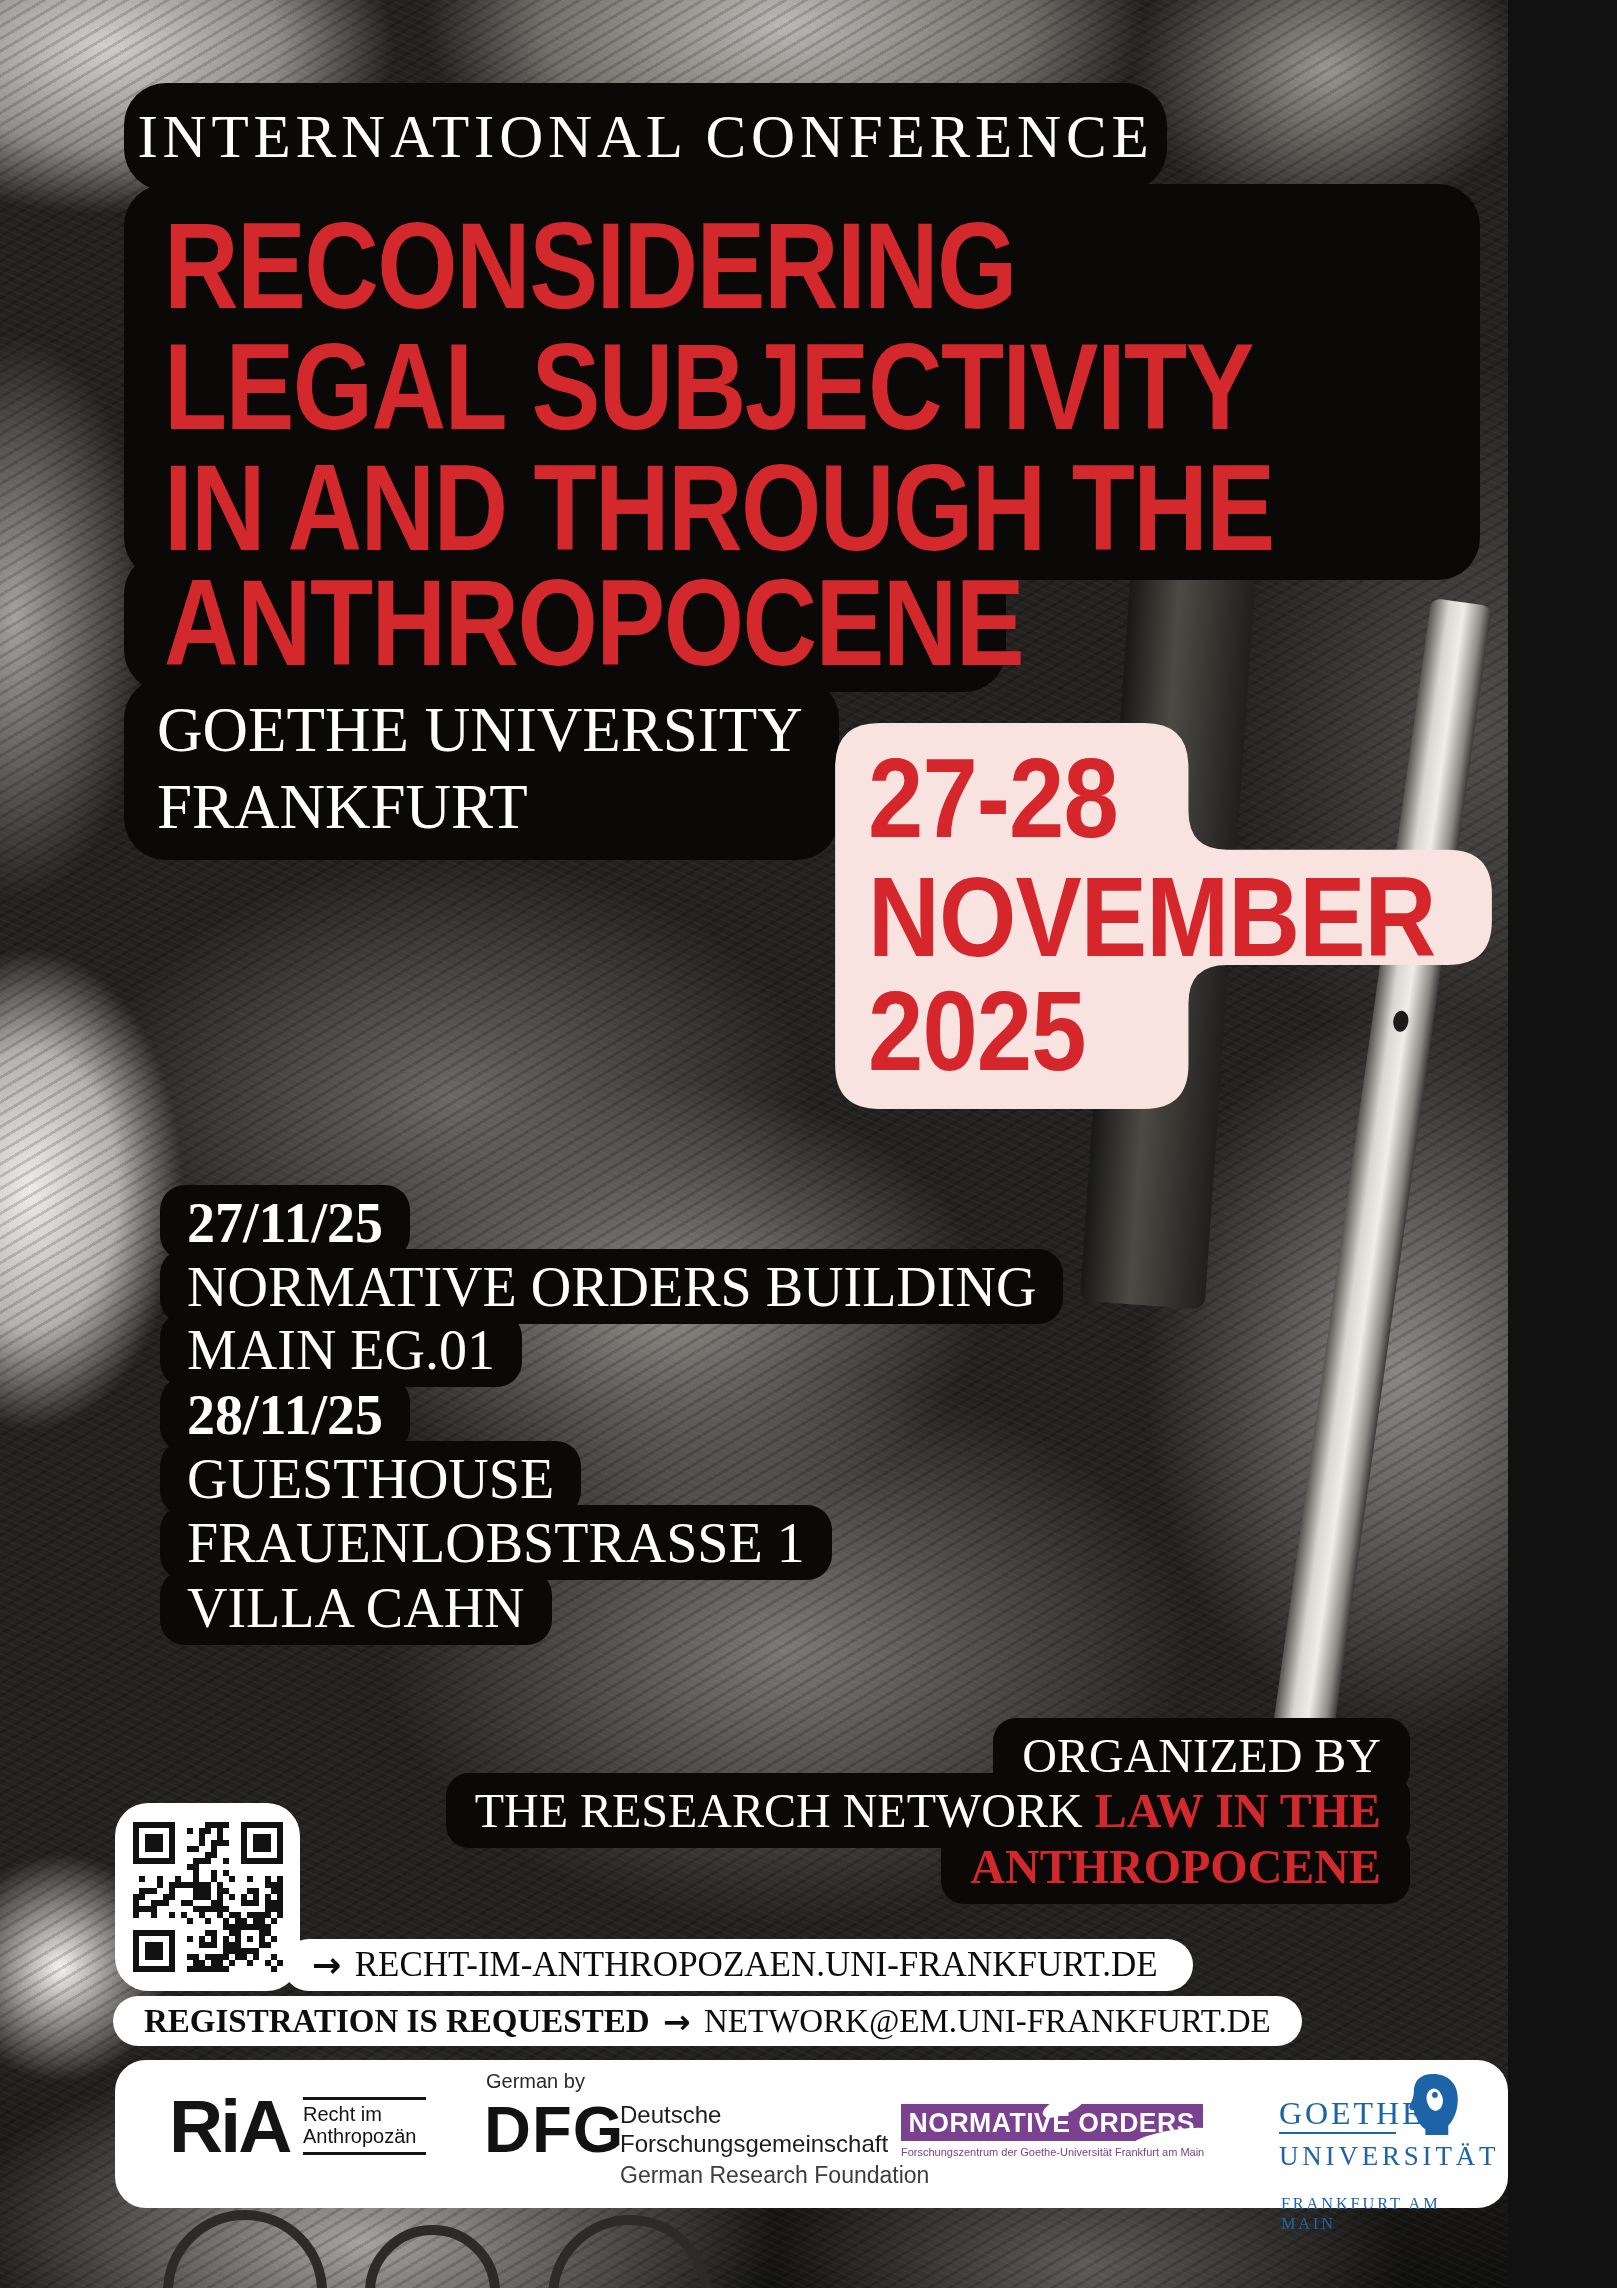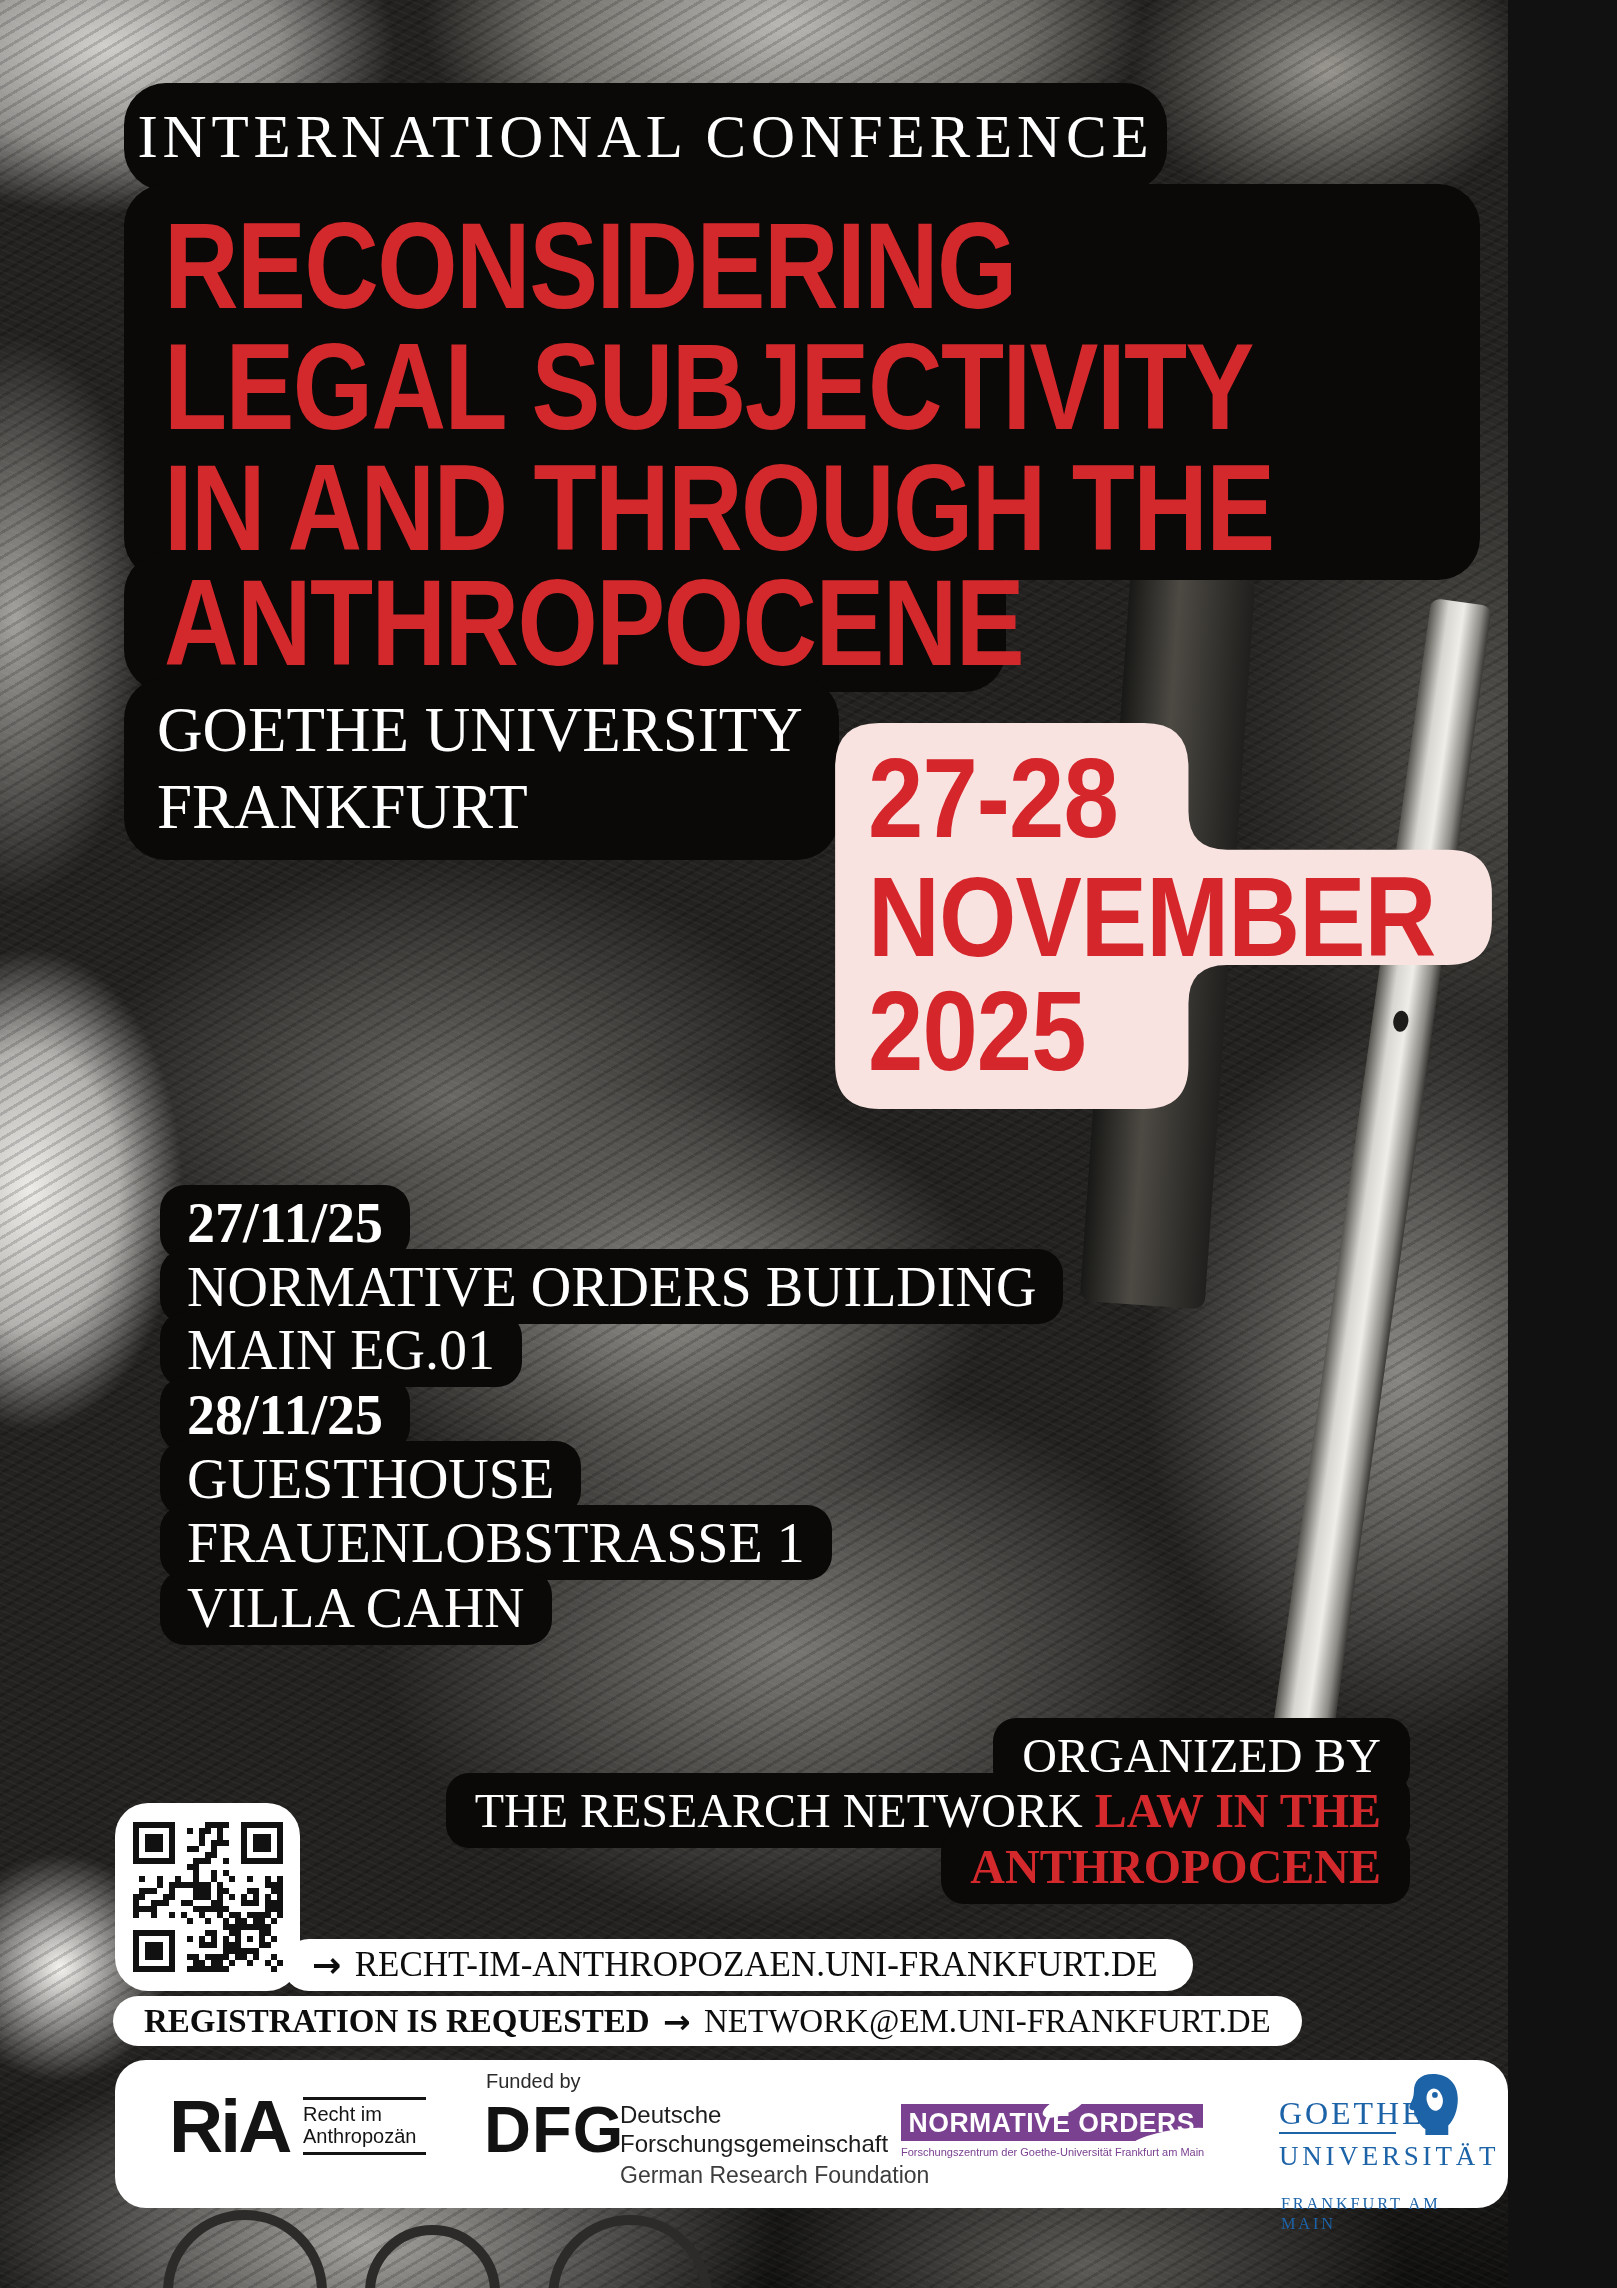--- a/index.html
+++ b/index.html
@@ -354,21 +354,21 @@
     <span class="arrow" style="margin:0 13.4px">→</span>
     <span>NETWORK@EM.UNI-FRANKFURT.DE</span>
   </div>
 
   <div class="white bar">
     <div class="ria-abbr">RiA</div>
     <div class="ria-side">
       <div style="position:static">Recht im</div>
       <div style="position:static">Anthropozän</div>
     </div>
-    <div class="funded">Funded by</div>
+    <div class="funded">German by</div>
     <div class="dfg-abbr">DFG</div>
     <div class="dfg-de">
       <div style="position:static">Deutsche</div>
       <div style="position:static">Forschungsgemeinschaft</div>
     </div>
     <div class="dfg-en">German Research Foundation</div>
     <div class="nobox">
       <div class="leaf"></div>
       <div class="swoosh"></div>
       <span class="notext">NORMATIVE ORDERS</span>

